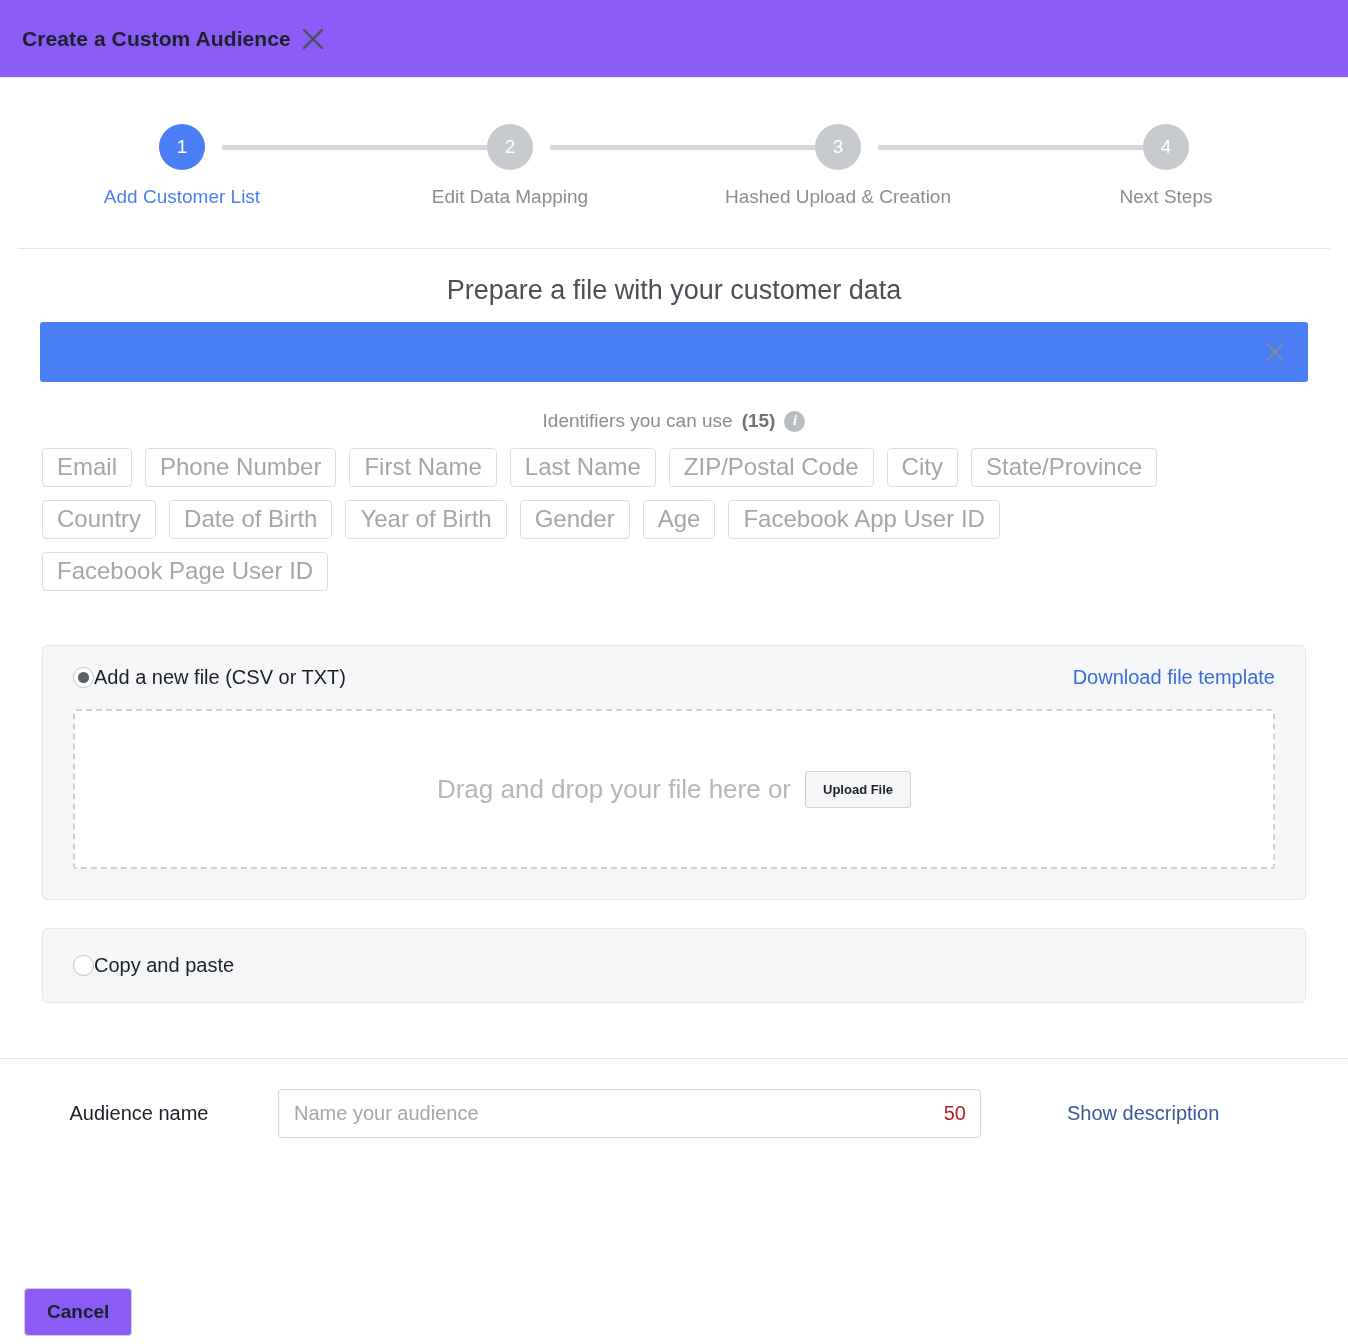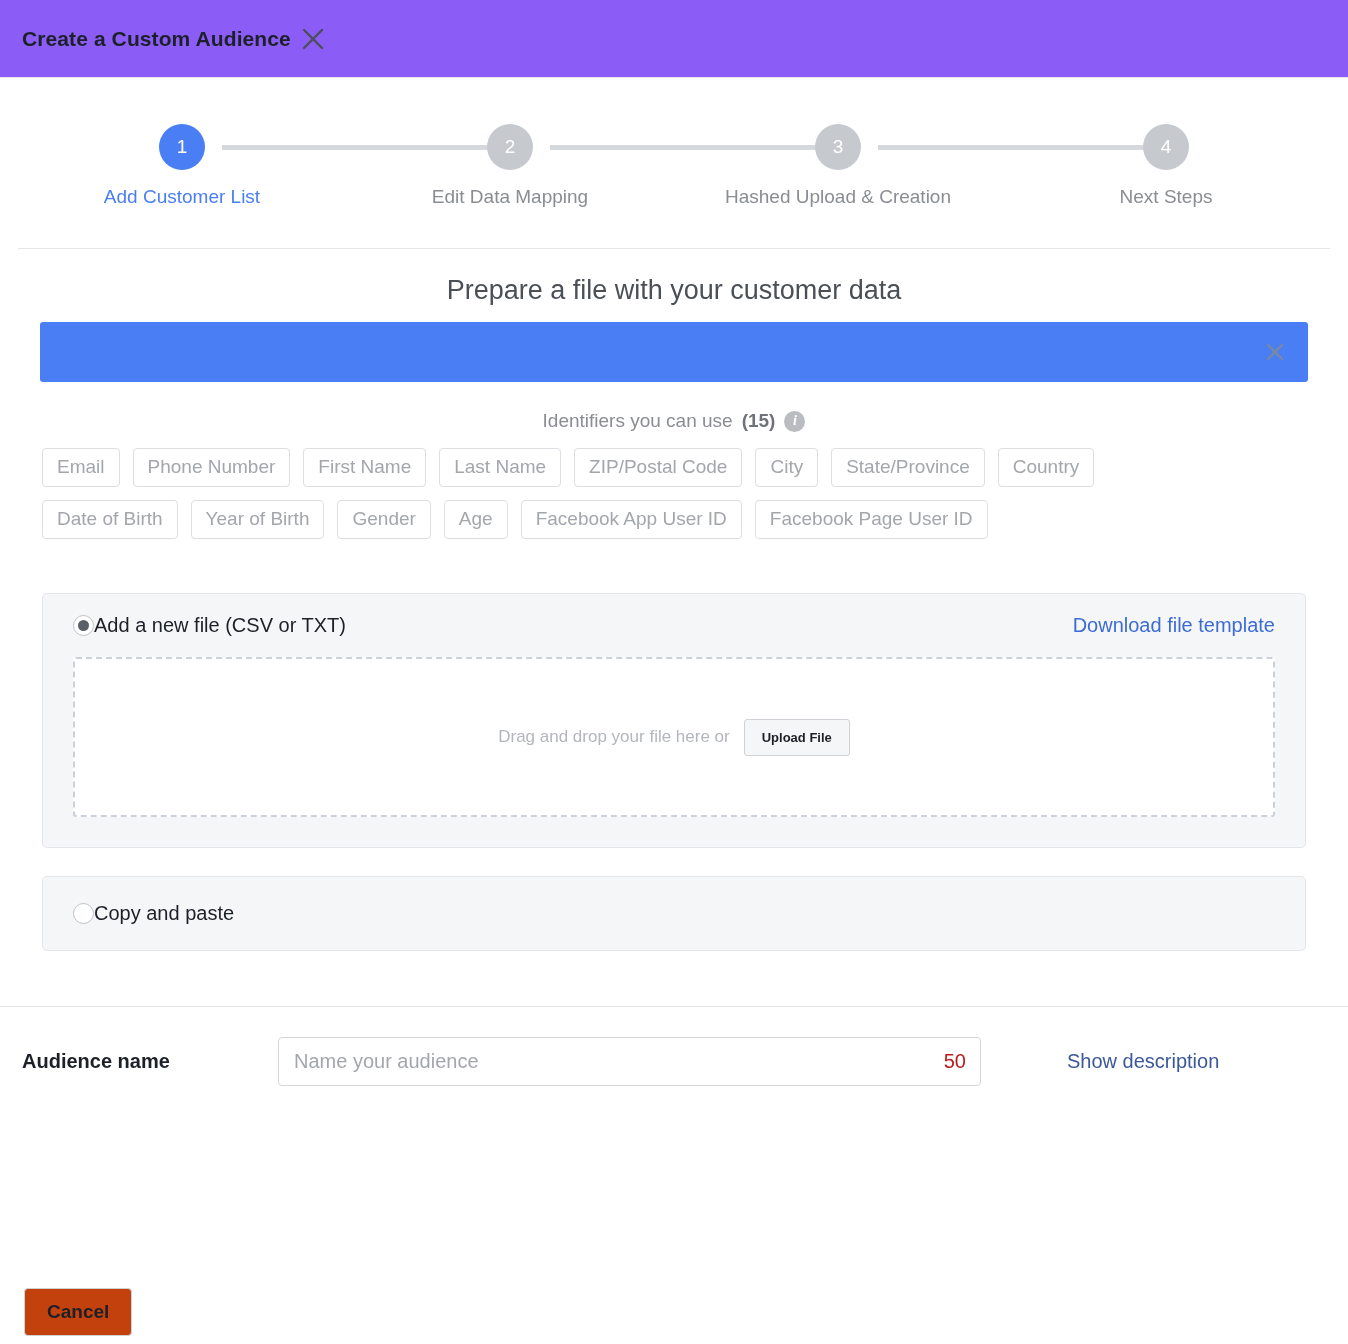--- a/index.html
+++ b/index.html
@@ -154,21 +154,21 @@
     flex-wrap: wrap;
     gap: 13px;
     padding: 0 22px;
     max-width: 1220px;
   }
   .chip {
     border: 1px solid #dcdee2;
     border-radius: 4px;
     background: #ffffff;
     color: #a3a6ab;
-    font-size: 19px;
+    font-size: 24px;
     padding: 7px 14px 8px 14px;
     white-space: nowrap;
     line-height: 22px;
   }
 
   .card {
     background: #f5f6f7;
     border: 1px solid #e4e6e9;
     border-radius: 5px;
     margin: 0 22px;
@@ -211,21 +211,21 @@
     margin-top: 20px;
     height: 160px;
     border: 2px dashed #ccd0d8;
     background: #ffffff;
     border-radius: 3px;
     display: flex;
     align-items: center;
     justify-content: center;
     gap: 14px;
   }
-  .dropzone-text { font-size: 17px; color: #b3b6bb; }
+  .dropzone-text { font-size: 26px; color: #b3b6bb; }
   .upload-btn {
     background: #f5f6f7;
     border: 1px solid #cfd2d7;
     border-radius: 3px;
     font-size: 13px;
     font-weight: bold;
     color: #1c2028;
     padding: 10px 17px;
     cursor: pointer;
     font-family: "Liberation Sans", sans-serif;
@@ -242,24 +242,24 @@
     margin: 55px 0 0 0;
   }
   .name-row {
     display: flex;
     align-items: center;
     padding: 30px 22px 0 22px;
     gap: 0;
   }
   .name-label {
     font-size: 20px;
-    font-weight: bold;
+    font-weight: normal;
     color: #1c2028;
     width: 256px;
-    text-align: left;
+    text-align: center;
     padding-right: 22px;
   }
   .name-input-wrap {
     position: relative;
     width: 703px;
     height: 49px;
     border: 1px solid #d3d6db;
     border-radius: 4px;
     background: #ffffff;
     display: flex;
@@ -297,21 +297,21 @@
   .btn {
     font-family: "Liberation Sans", sans-serif;
     font-size: 19px;
     font-weight: bold;
     border-radius: 4px;
     padding: 13px 22px;
     cursor: pointer;
     line-height: 20px;
   }
   .btn-secondary {
-    background: #c2410c;
+    background: #8b5cf6;
     border: 1px solid #cfd2d7;
     color: #1c2028;
   }
   .btn-primary-disabled {
     background: #a8c7f7;
     border: 1px solid #a8c7f7;
     color: #ffffff;
     cursor: default;
   }
   .actions-right { display: flex; gap: 14px; }

